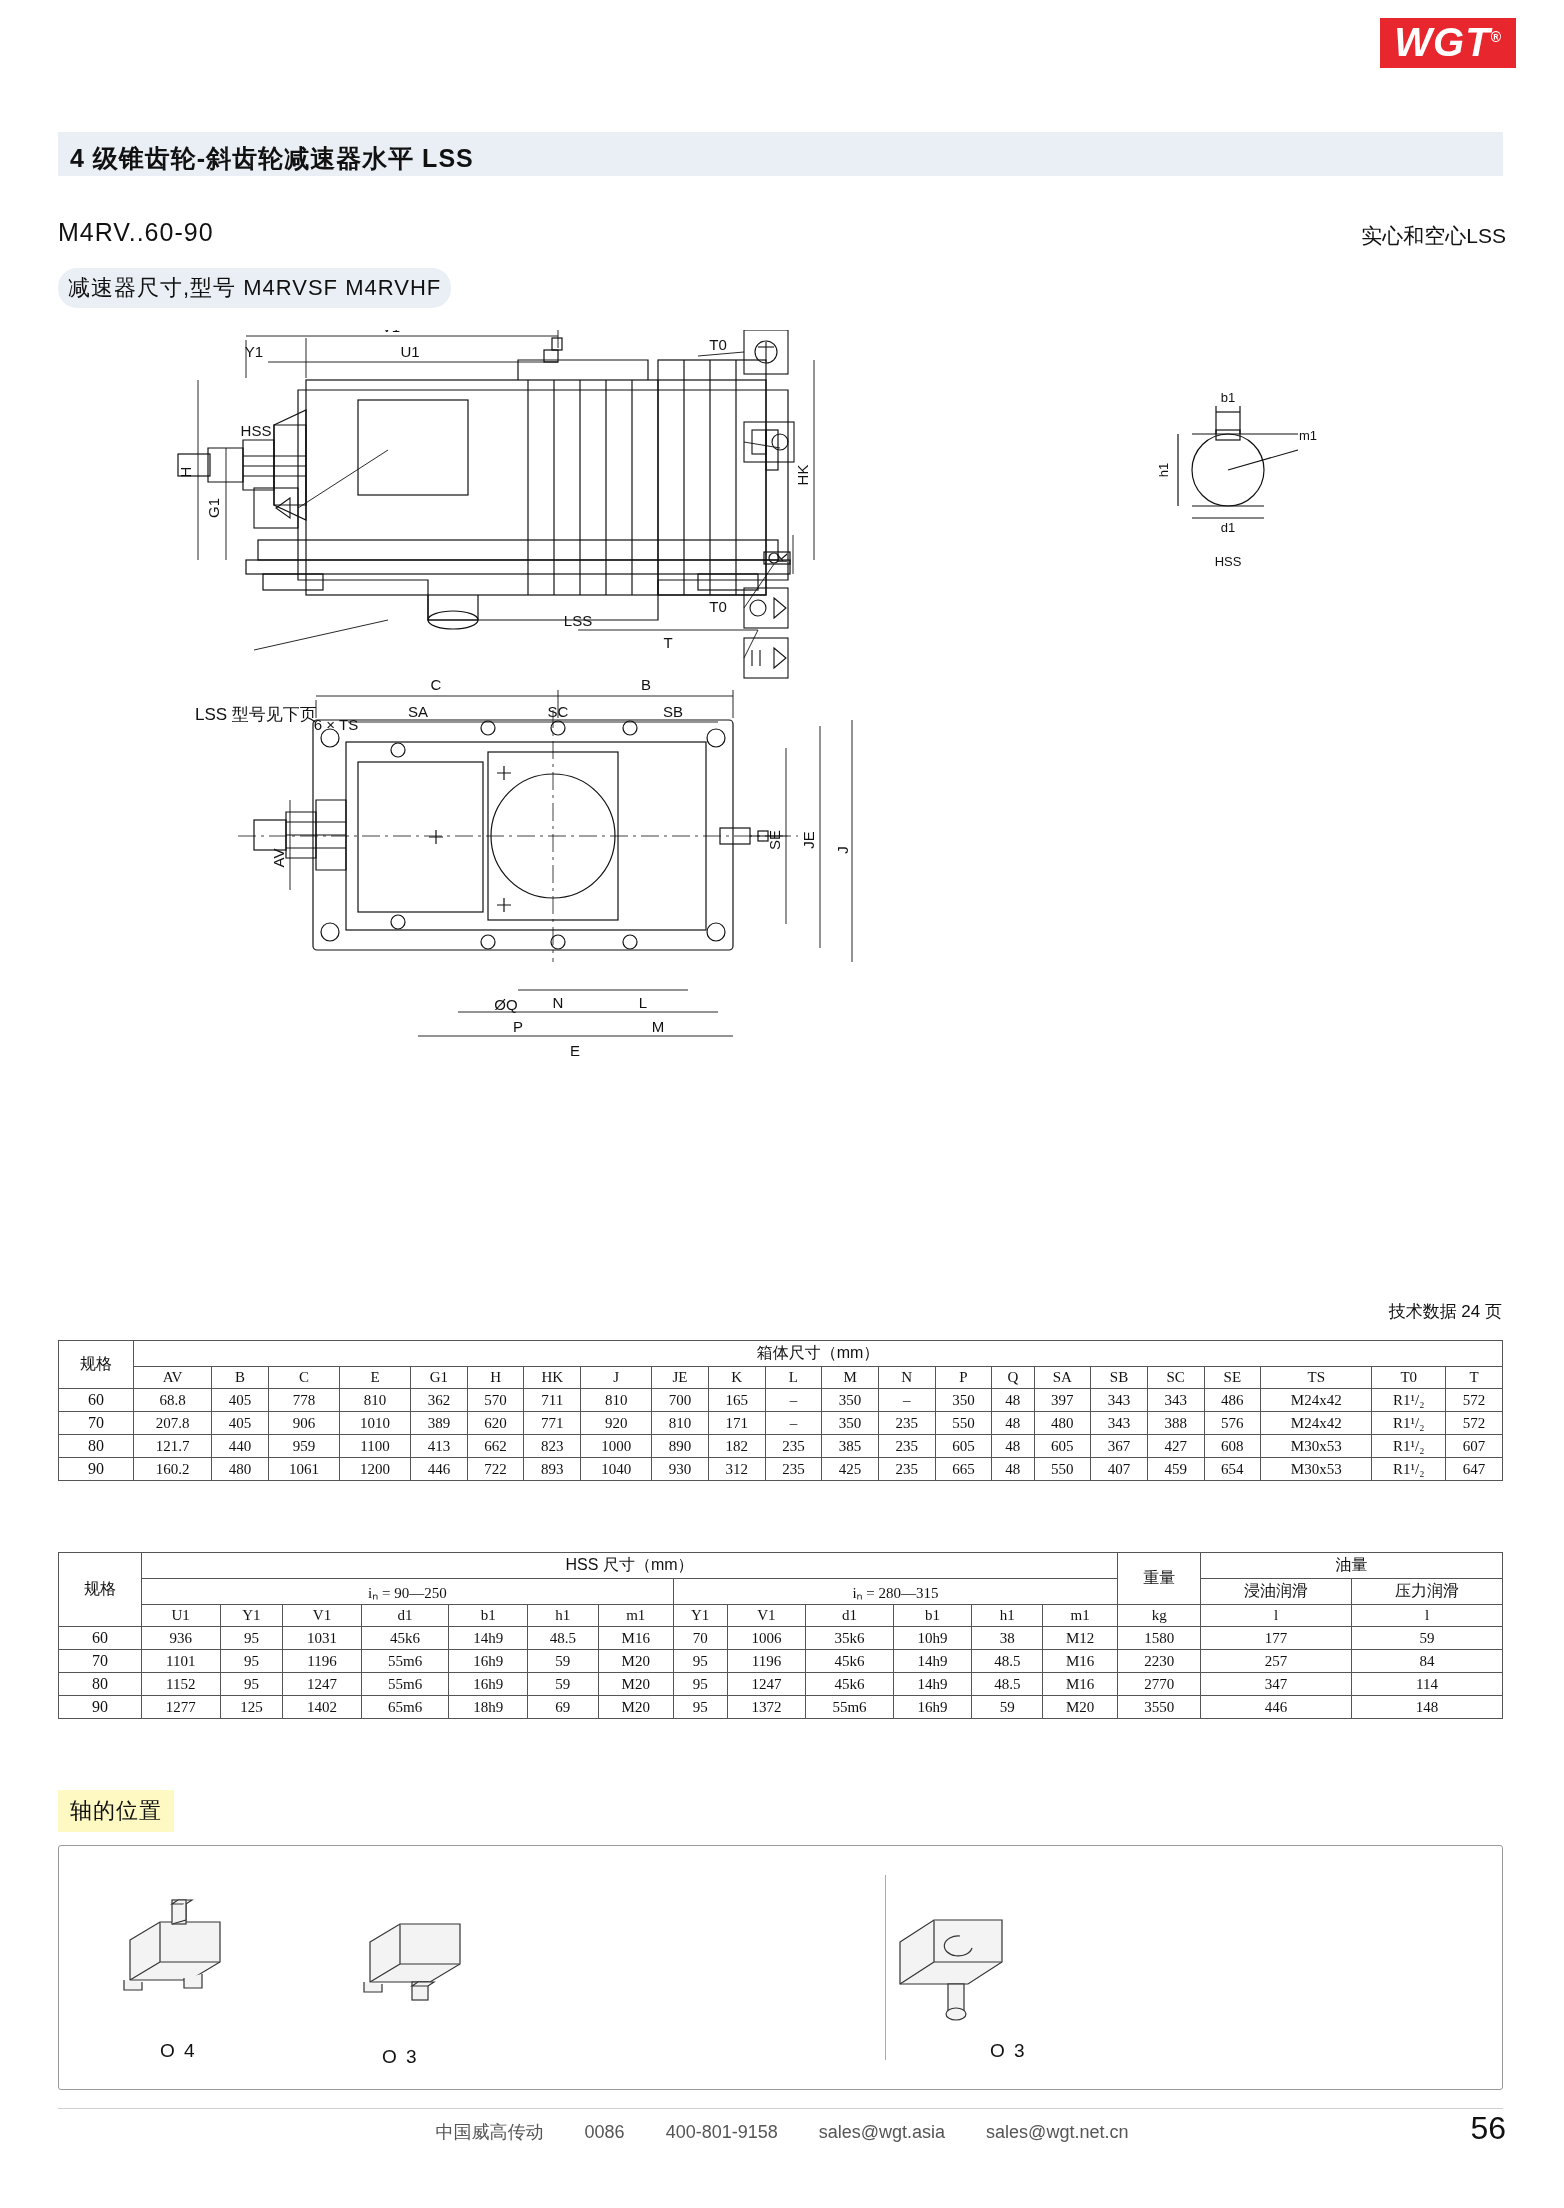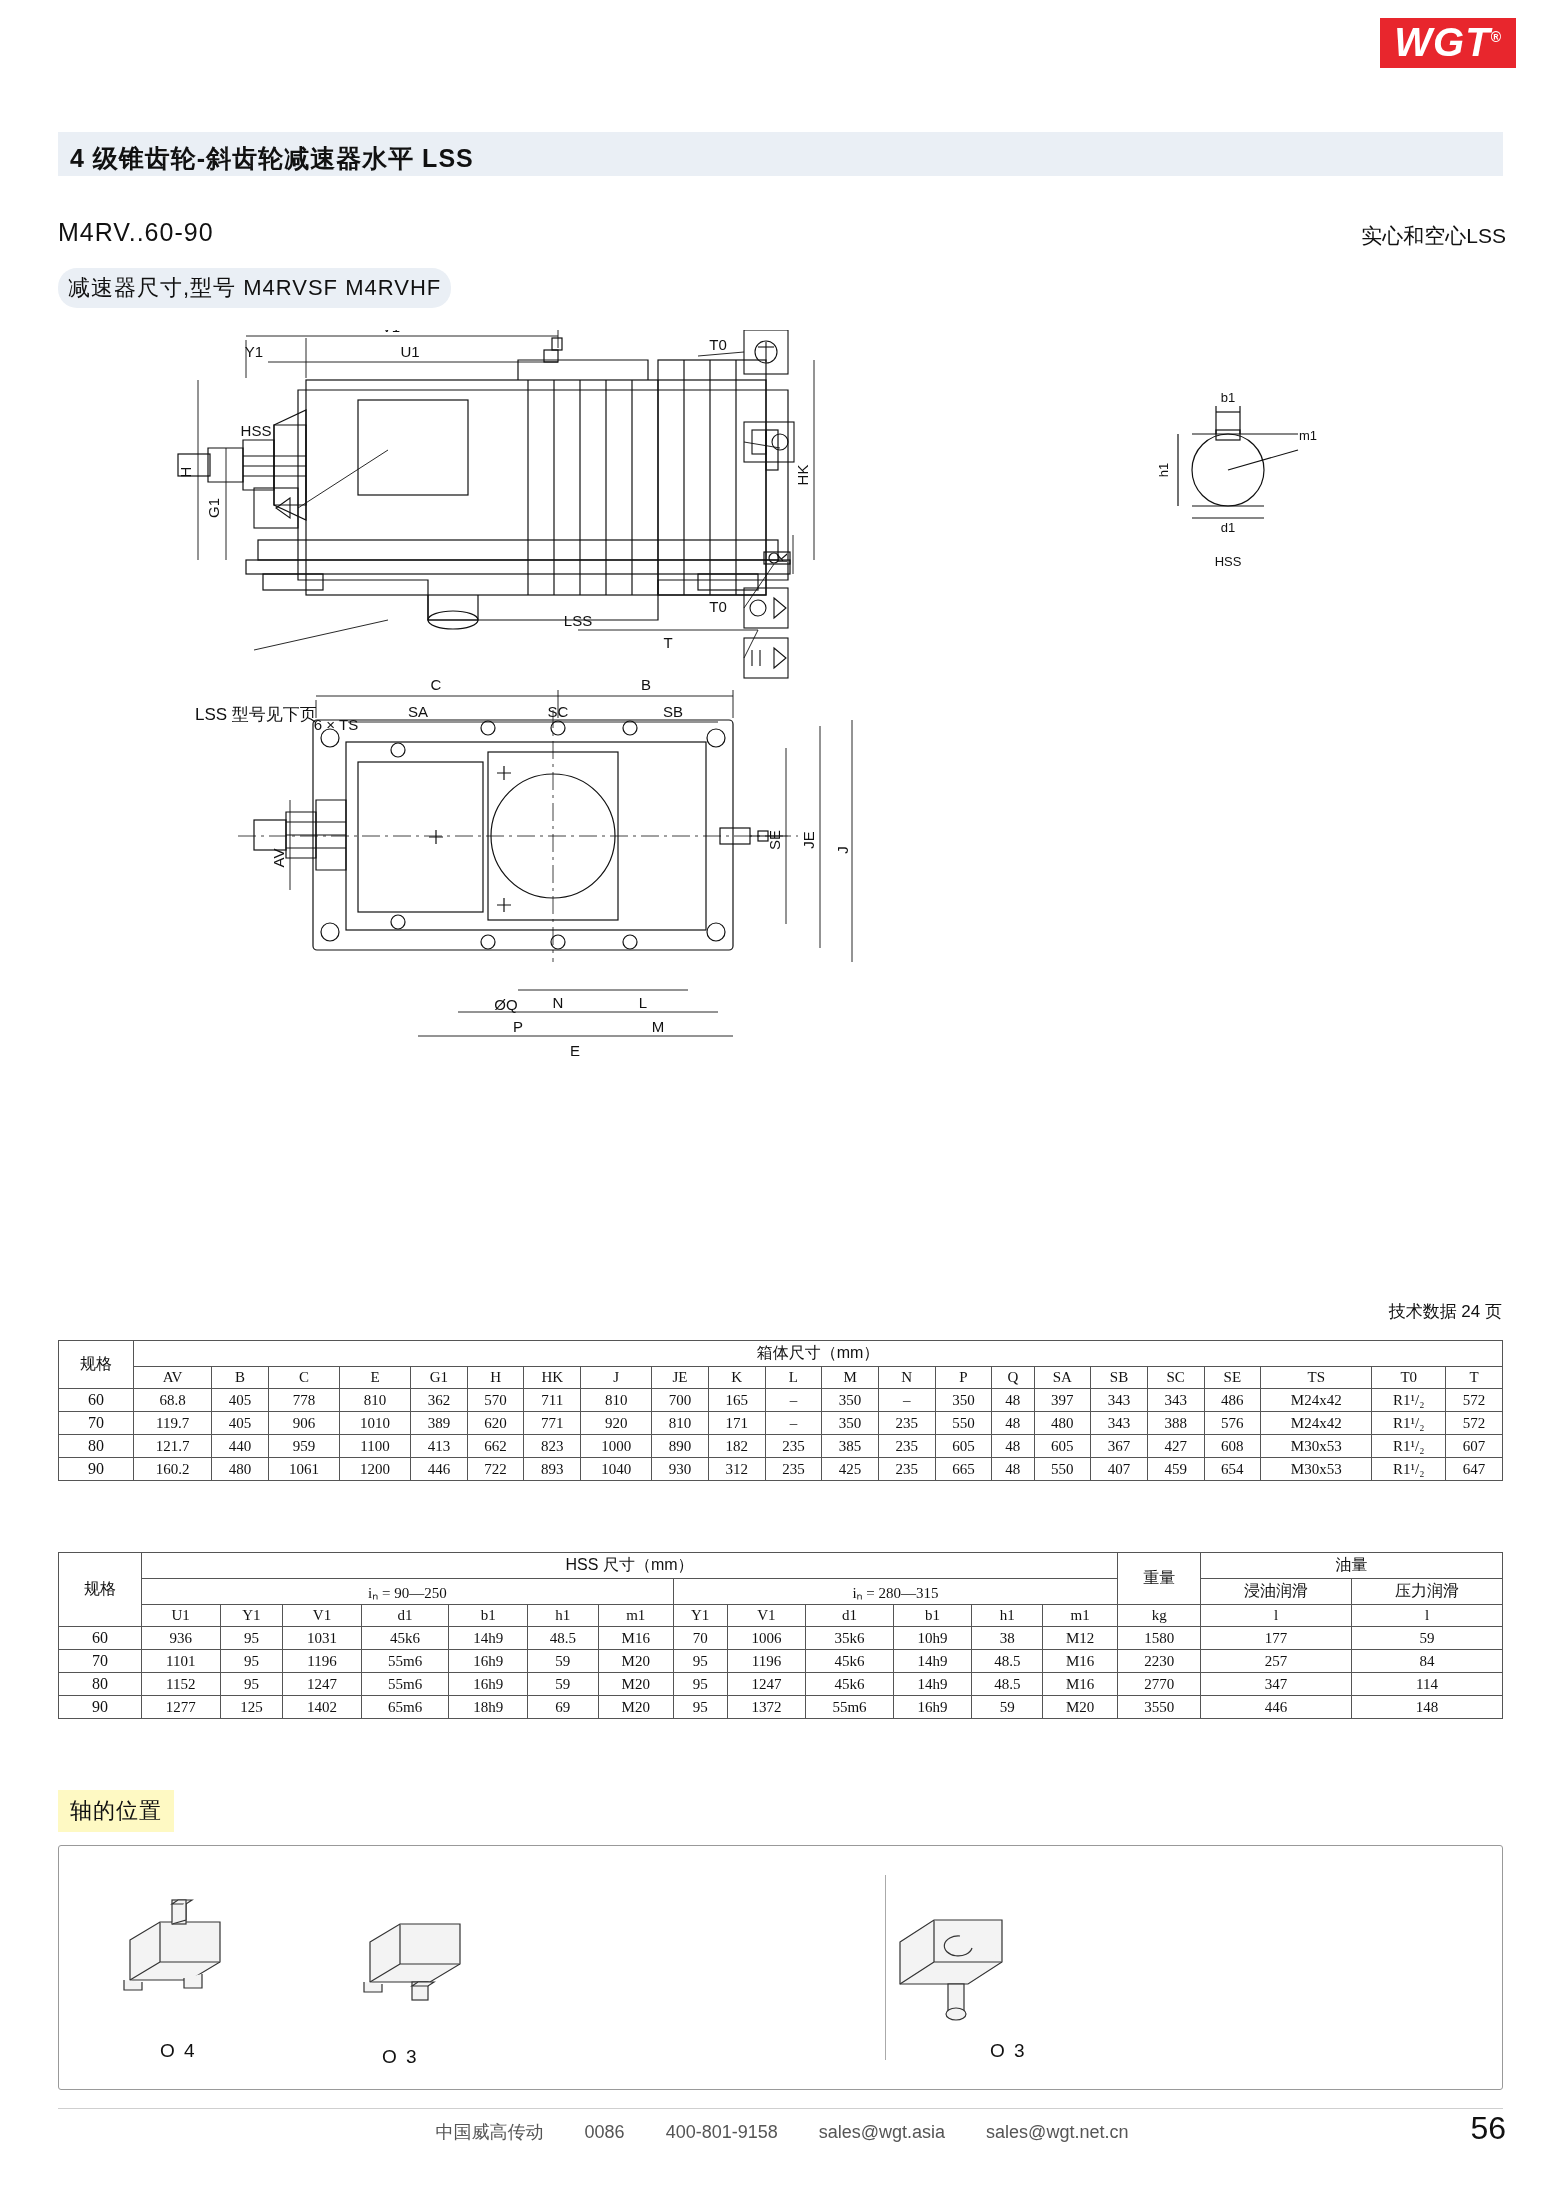--- a/index.html
+++ b/index.html
@@ -425,21 +425,21 @@
         <td>343</td>
         <td>343</td>
         <td>486</td>
         <td>M24x42</td>
         <td>R1¹/₂</td>
         <td>572</td>
       </tr>
 
       <tr>
         <td class="rowlabel">70</td>
-        <td>119.7</td>
+        <td>207.8</td>
         <td>405</td>
         <td>906</td>
         <td>1010</td>
         <td>389</td>
         <td>620</td>
         <td>771</td>
         <td>920</td>
         <td>810</td>
         <td>171</td>
         <td>–</td>

